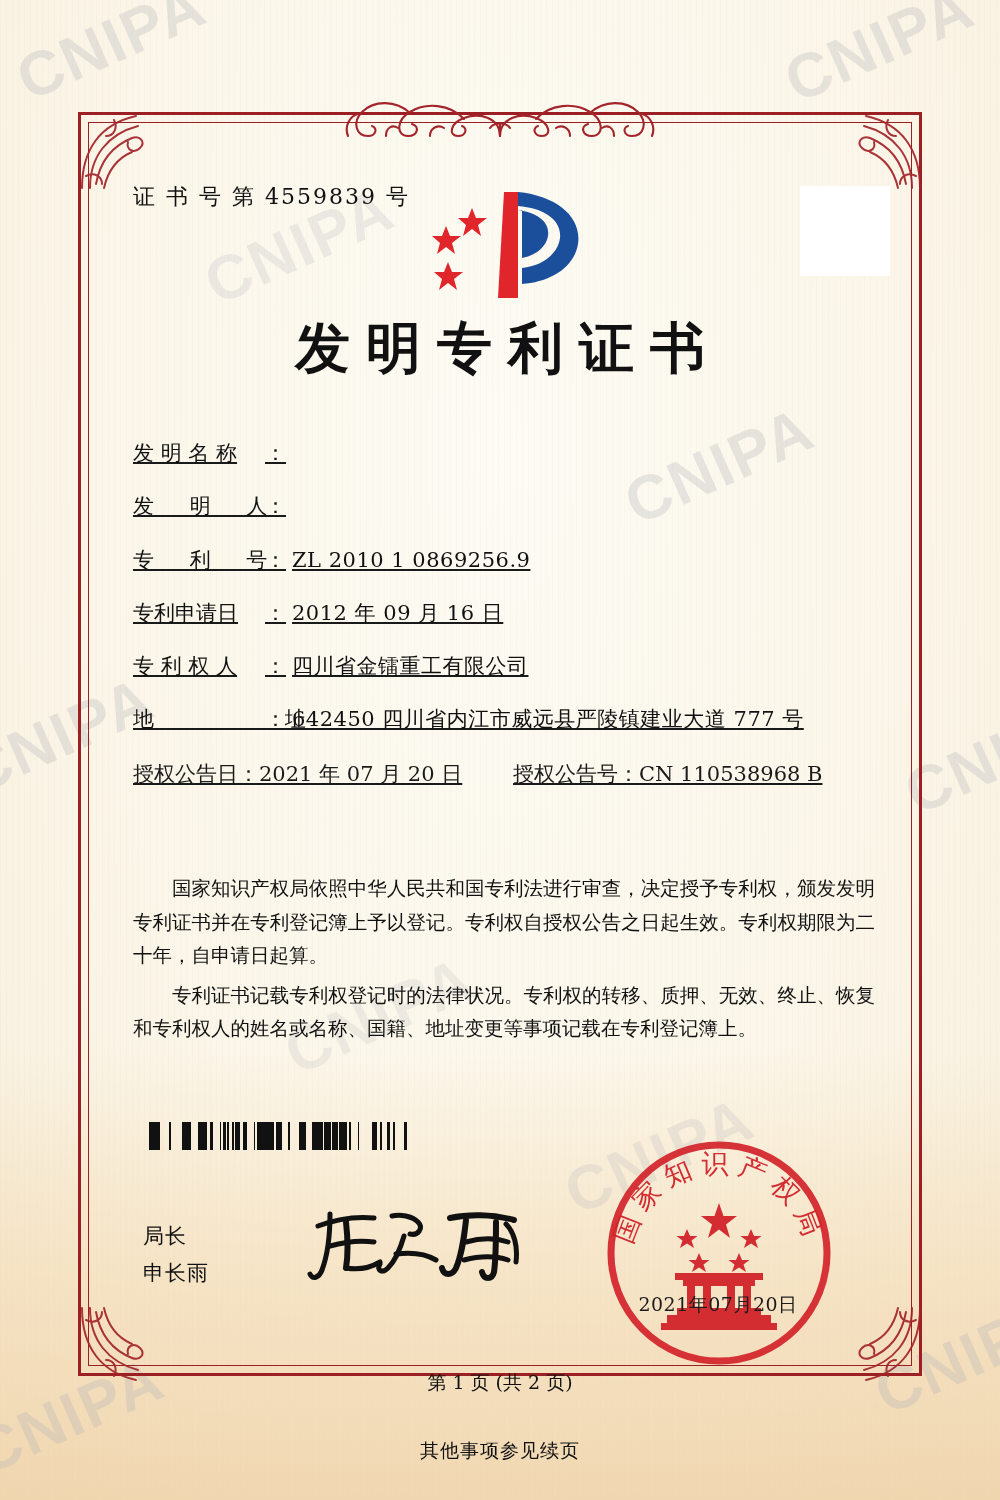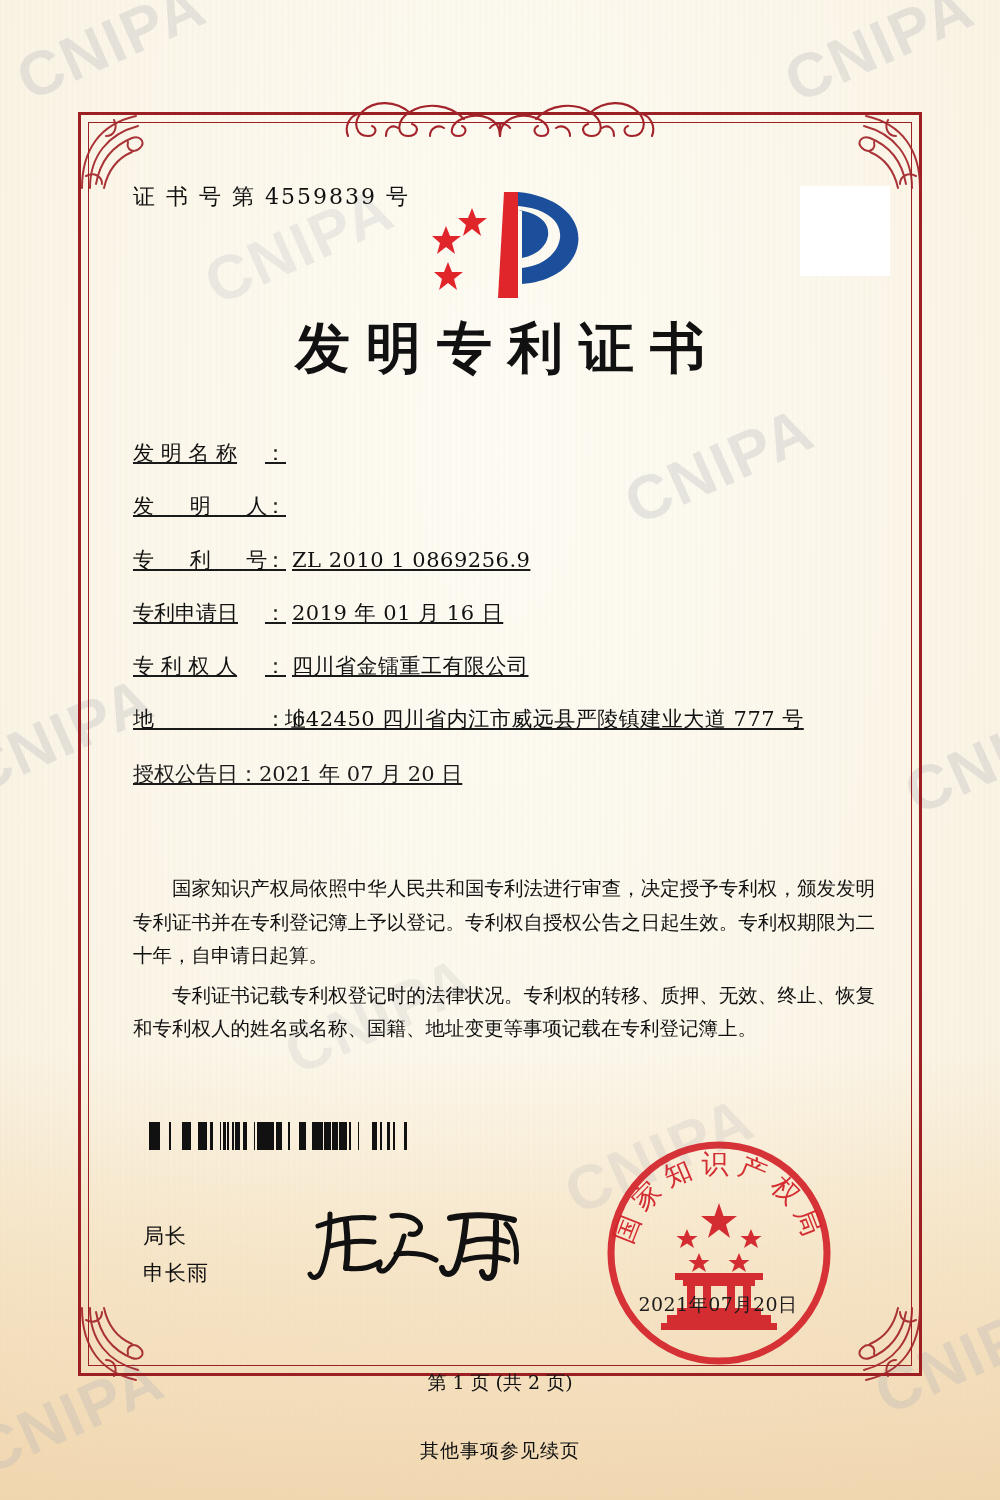--- a/index.html
+++ b/index.html
@@ -815,38 +815,41 @@
 
     <div class="field-row">
       <div class="field-label spaced-4">专 利 号</div>
       <div class="field-colon">：</div>
       <div class="field-value">ZL 2010 1 0869256.9</div>
     </div>
 
     <div class="field-row">
       <div class="field-label">专利申请日</div>
       <div class="field-colon">：</div>
-      <div class="field-value">2019 年 01 月 16 日</div>
+      <div class="field-value">2012 年 09 月 16 日</div>
     </div>
 
     <div class="field-row">
       <div class="field-label">专 利 权 人</div>
       <div class="field-colon">：</div>
       <div class="field-value">四川省金镭重工有限公司</div>
     </div>
 
     <div class="field-row">
       <div class="field-label" style="letter-spacing:62px;">地 址</div>
       <div class="field-colon">：</div>
       <div class="field-value">642450 四川省内江市威远县严陵镇建业大道 777 号</div>
     </div>
 
     <div id="row-announce">
       <div class="seg-1">
         <span>授权公告日</span><span>：</span><span>2021 年 07 月 20 日</span>
+      </div>
+      <div class="seg-2">
+        <span>授权公告号</span><span>：</span><span>CN 110538968 B</span>
       </div>
     </div>
 
   </div>
 
   <div id="paragraphs">
     <p>国家知识产权局依照中华人民共和国专利法进行审查，决定授予专利权，颁发发明专利证书并在专利登记簿上予以登记。专利权自授权公告之日起生效。专利权期限为二十年，自申请日起算。</p>
     <p>专利证书记载专利权登记时的法律状况。专利权的转移、质押、无效、终止、恢复和专利权人的姓名或名称、国籍、地址变更等事项记载在专利登记簿上。</p>
   </div>
 

